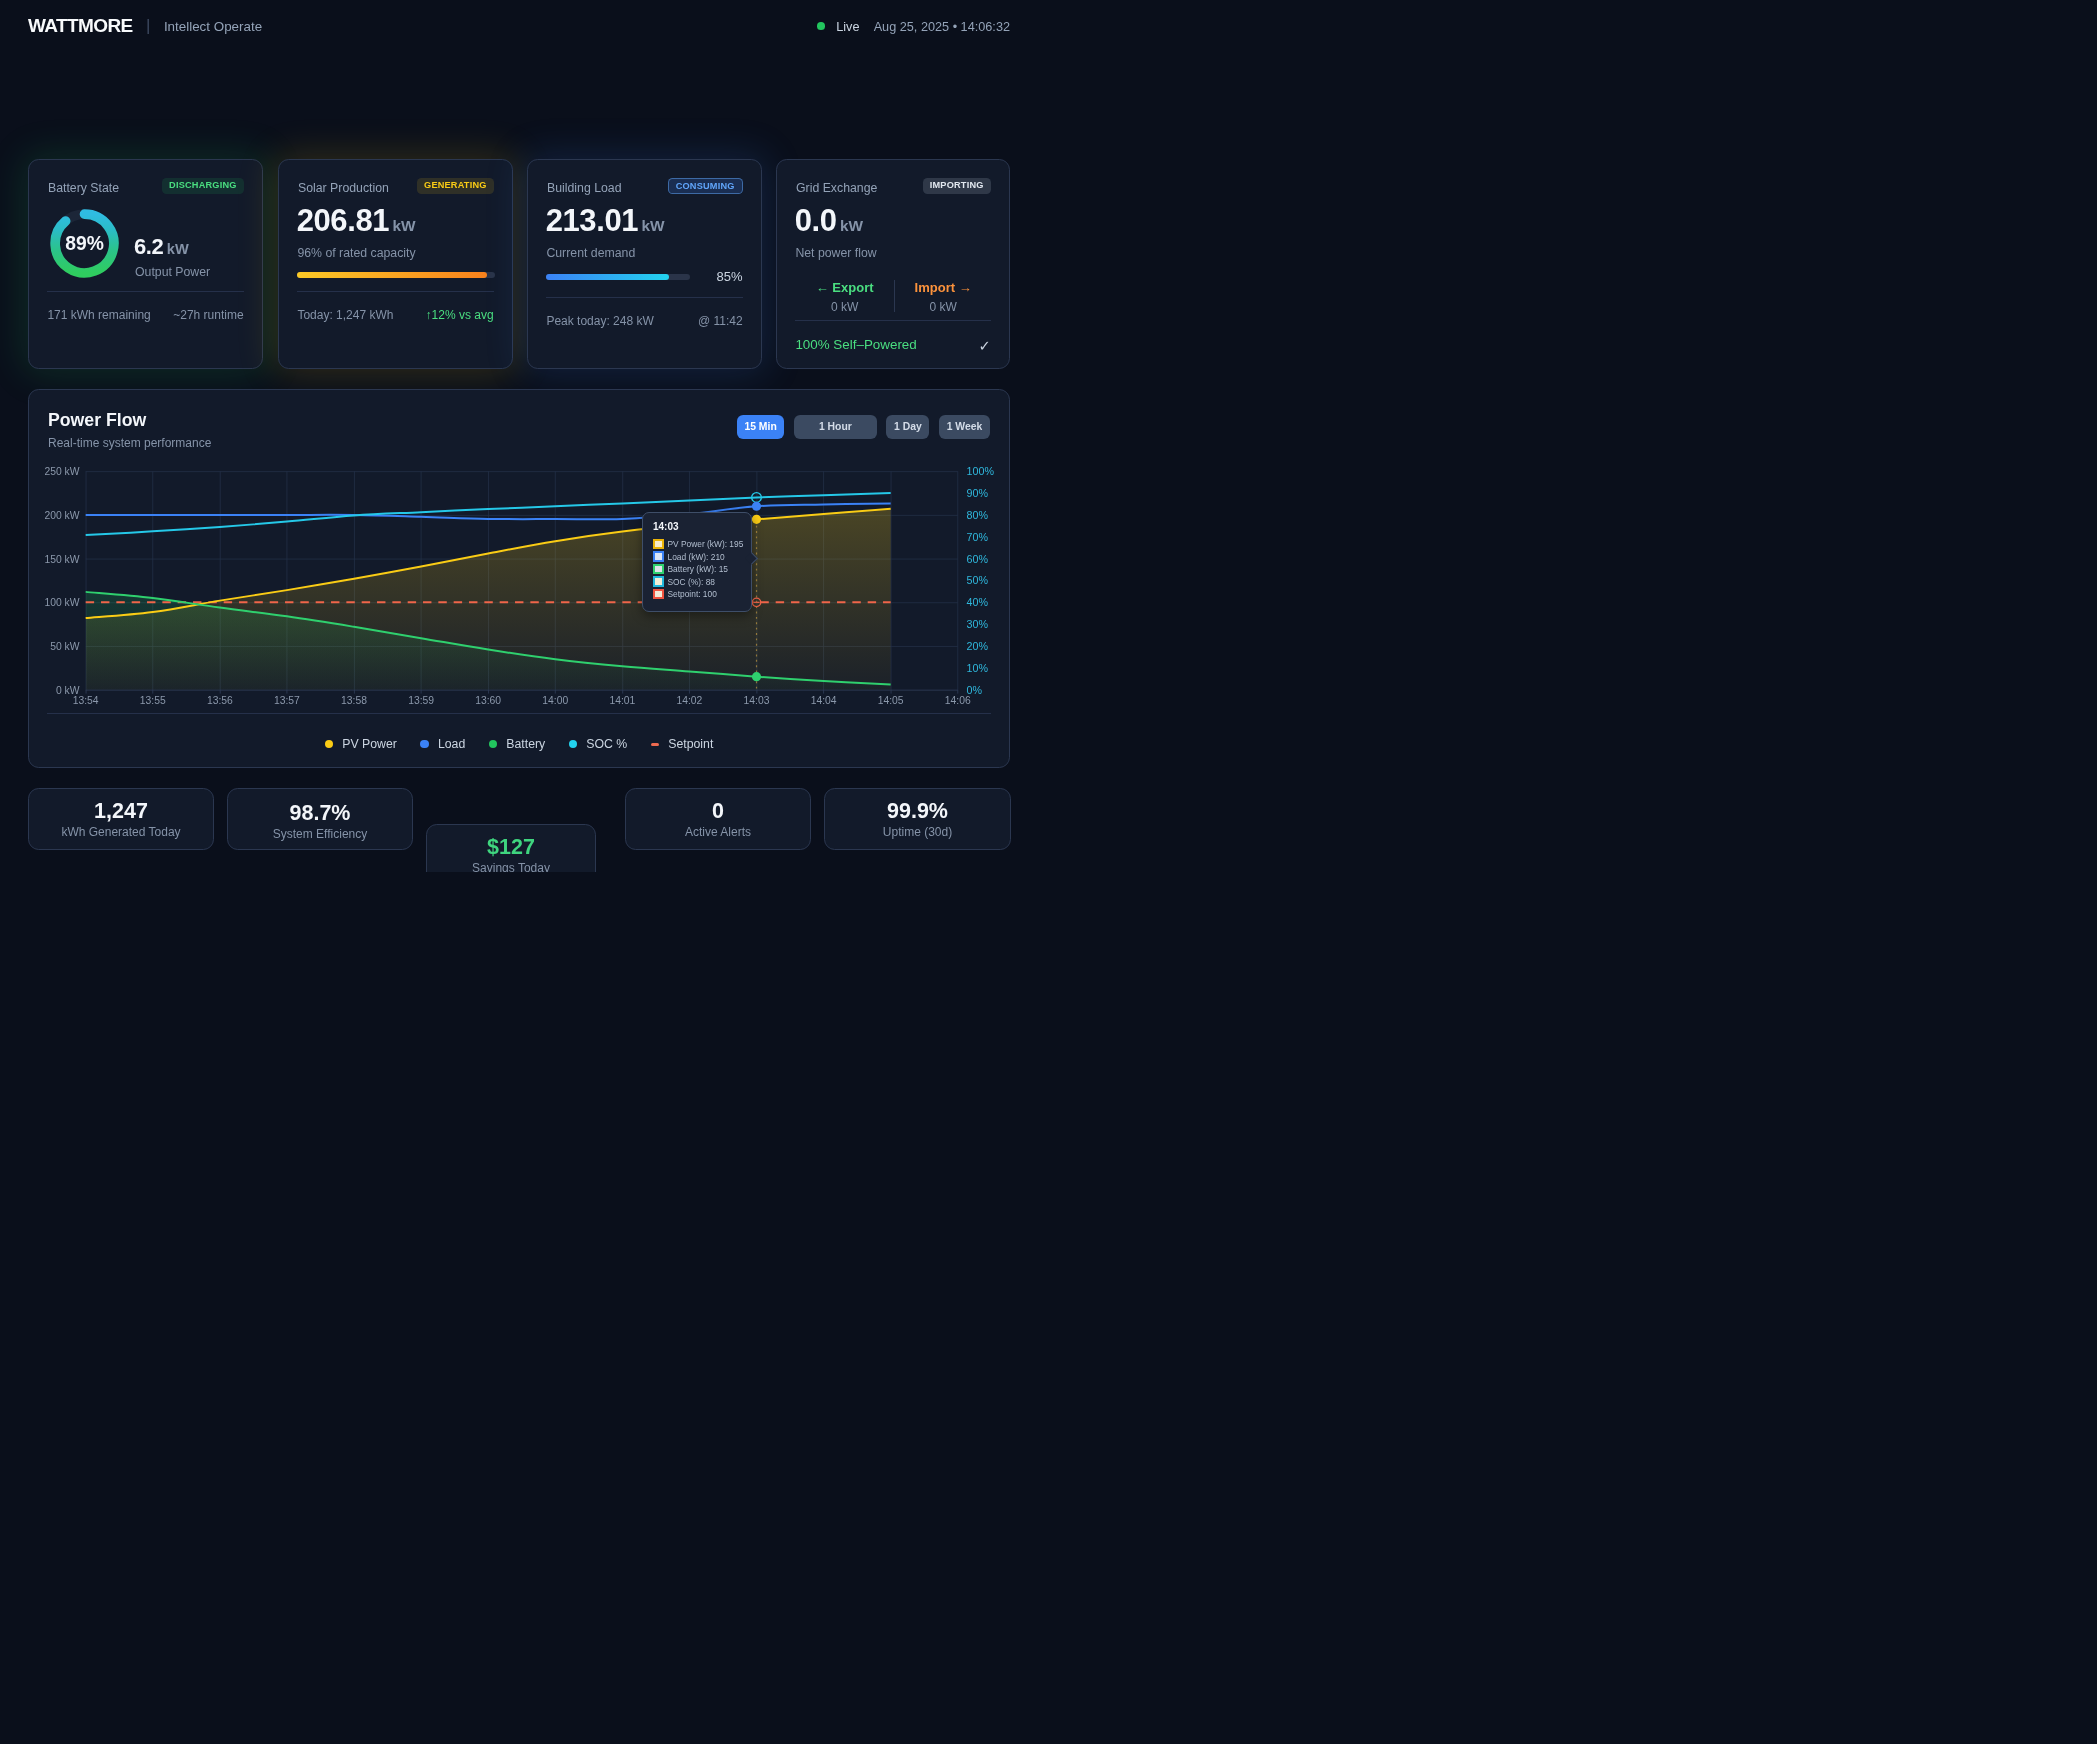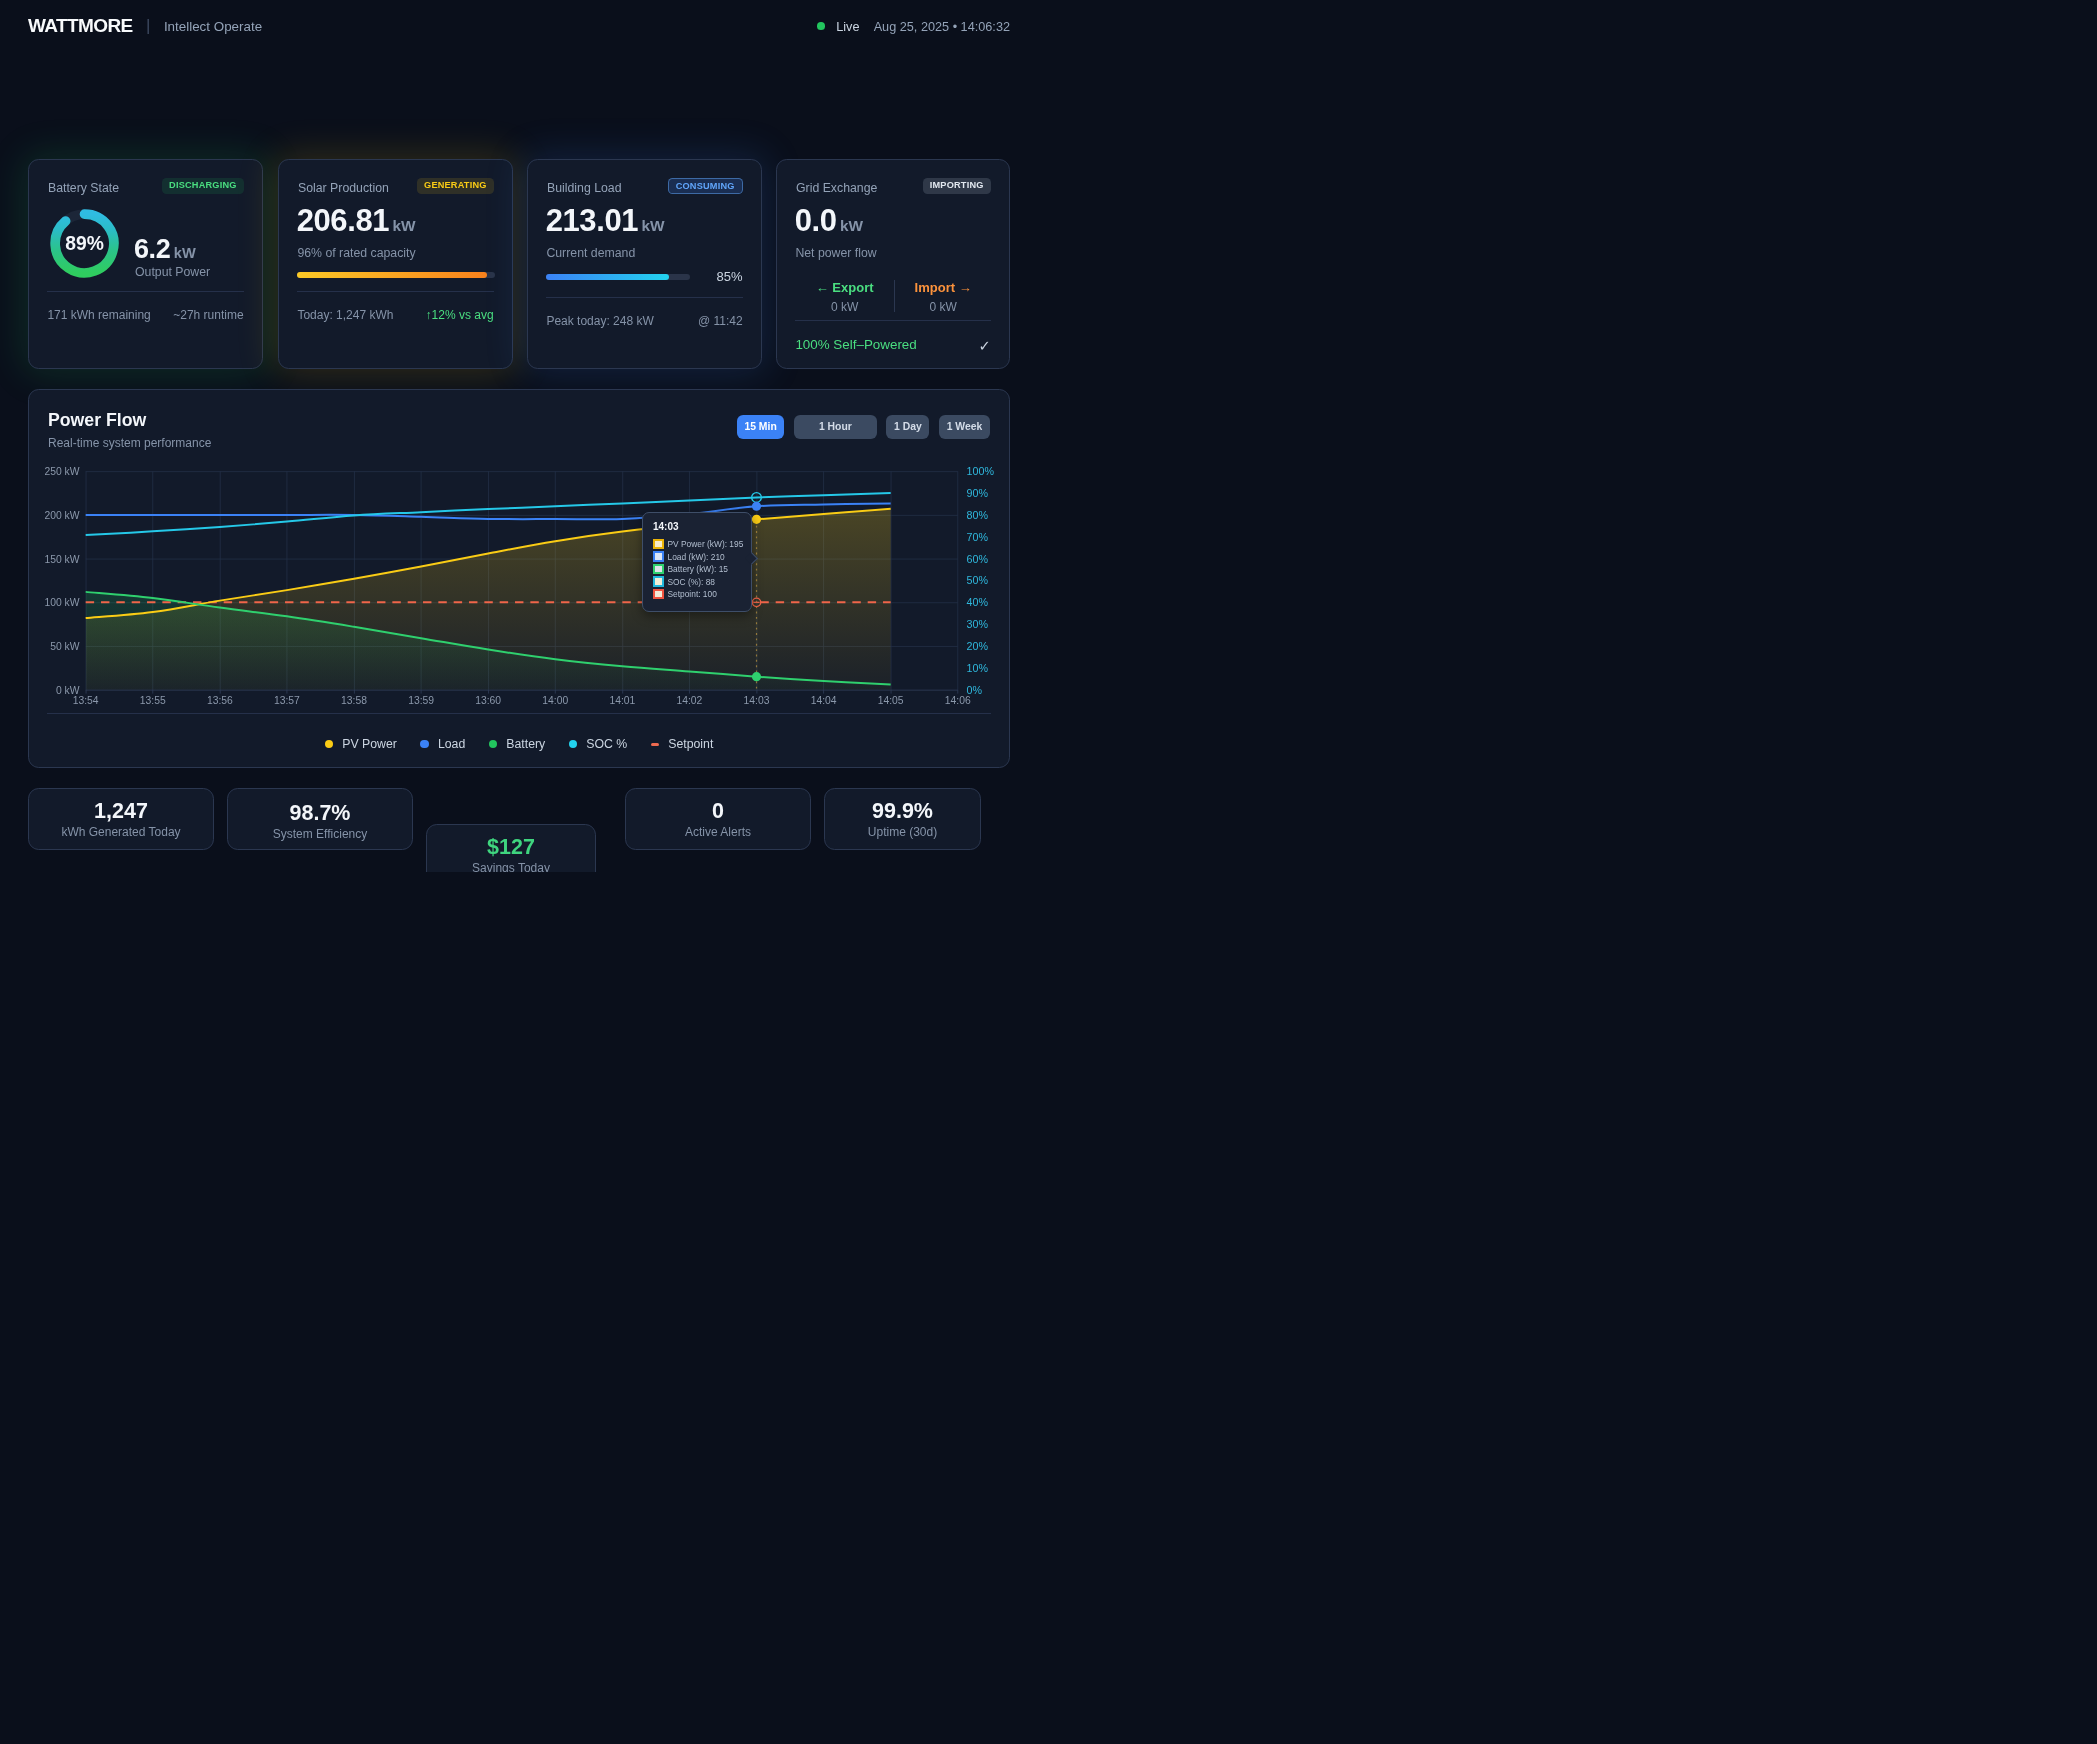--- a/index.html
+++ b/index.html
@@ -42,21 +42,21 @@
       <stop offset="0" stop-color="#2fbce2"></stop>
             <stop offset="0.28" stop-color="#2bbcc4"></stop>
             <stop offset="0.62" stop-color="#2bc489"></stop>
             <stop offset="1" stop-color="#2fcd5f"></stop>
     </linearGradient>
         </defs>
     <circle cx="46" cy="46" r="38" fill="none" stroke="#1c2638" stroke-width="12.5"></circle>
     <path d="M46 8 A38 38 0 1 1 21.57 16.88" fill="none" stroke="url(#ringg)" stroke-width="12.5" stroke-linecap="round"></path>
     <text x="46" y="54.5" text-anchor="middle" fill="#f3f6fa" font-size="25" font-weight="700" font-family="Liberation Sans">89%</text>
   </svg>
-  <div class="abs" style="left:105px;top:76px;line-height:1;"><span class="big" style="font-size:27px;">6.2</span> <span class="unit" style="font-size:14.6px;">kW</span></div>
+  <div class="abs" style="left:105px;top:76px;line-height:1;"><span class="big" style="font-size:22px;">6.2</span> <span class="unit" style="font-size:14.6px;">kW</span></div>
   <div class="abs" style="left:106px;top:105px;color:#8593a8;font-size:12.3px;">Output Power</div>
   <div class="divider" style="top:131px;"></div>
   <div class="brow" style="top:148px;">171 kWh remaining<span style="float:right;">~27h runtime</span></div>
 </div>
 
 <div class="card" id="c2" style="left:278px;top:159px;width:235px;height:210px;box-shadow:0 0 38px 3.1px rgba(250,204,21,0.16);">
   <div class="abs title" style="left:19px;top:21px;">Solar Production</div>
   <div class="badge" style="color:#facc15;background:rgba(250,204,21,0.13);">GENERATING</div>
   <div class="abs" style="left:17.7px;top:44px;line-height:1.1;"><span class="big">206.81</span> <span class="unit">kW</span></div>
   <div class="abs sub" style="left:18.4px;top:86px;">96% of rated capacity</div>
@@ -250,19 +250,19 @@
   <div style="text-align:center;margin-top:1.5px;color:#8593a8;font-size:12px;">System Efficiency</div>
 </div>
 <div class="card" style="left:426px;top:824px;width:170px;height:62px;">
   <div style="text-align:center;margin-top:10px;color:#3fd57f;font-weight:700;font-size:21.5px;line-height:1.15;">$127</div>
   <div style="text-align:center;margin-top:1.5px;color:#8593a8;font-size:12px;">Savings Today</div>
 </div>
 <div class="card" style="left:625px;top:788px;width:186px;height:62px;">
   <div style="text-align:center;margin-top:10px;color:#f3f6fa;font-weight:700;font-size:21.5px;line-height:1.15;">0</div>
   <div style="text-align:center;margin-top:1.5px;color:#8593a8;font-size:12px;">Active Alerts</div>
 </div>
-<div class="card" style="left:824px;top:788px;width:157px;height:62px;">
+<div class="card" style="left:824px;top:788px;width:187px;height:62px;">
   <div style="text-align:center;margin-top:10px;color:#f3f6fa;font-weight:700;font-size:21.5px;line-height:1.15;">99.9%</div>
   <div style="text-align:center;margin-top:1.5px;color:#8593a8;font-size:12px;">Uptime (30d)</div>
 </div>
 
 </div>
 
 
 </body></html>

